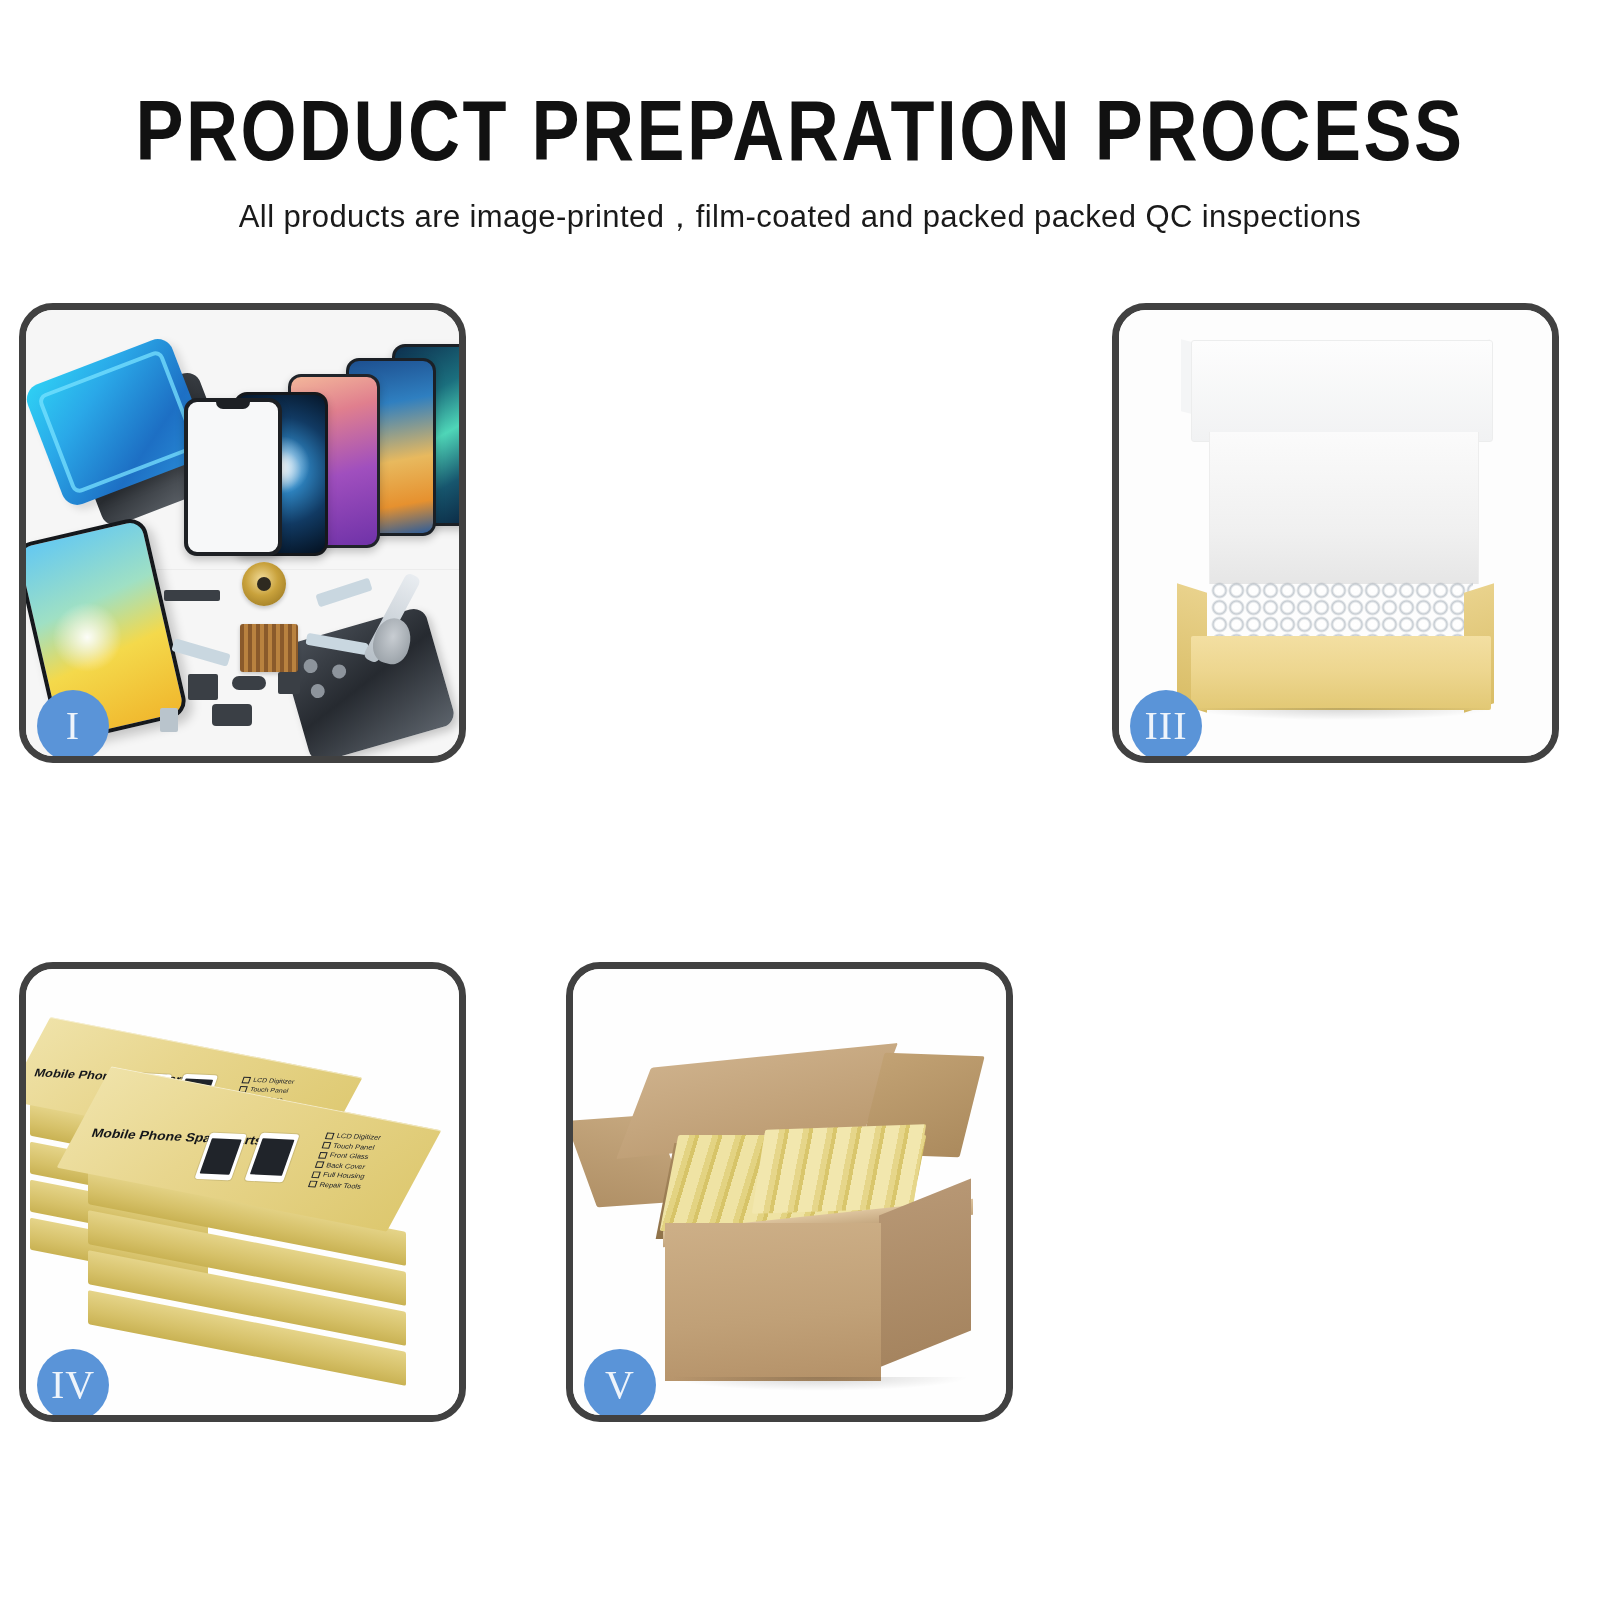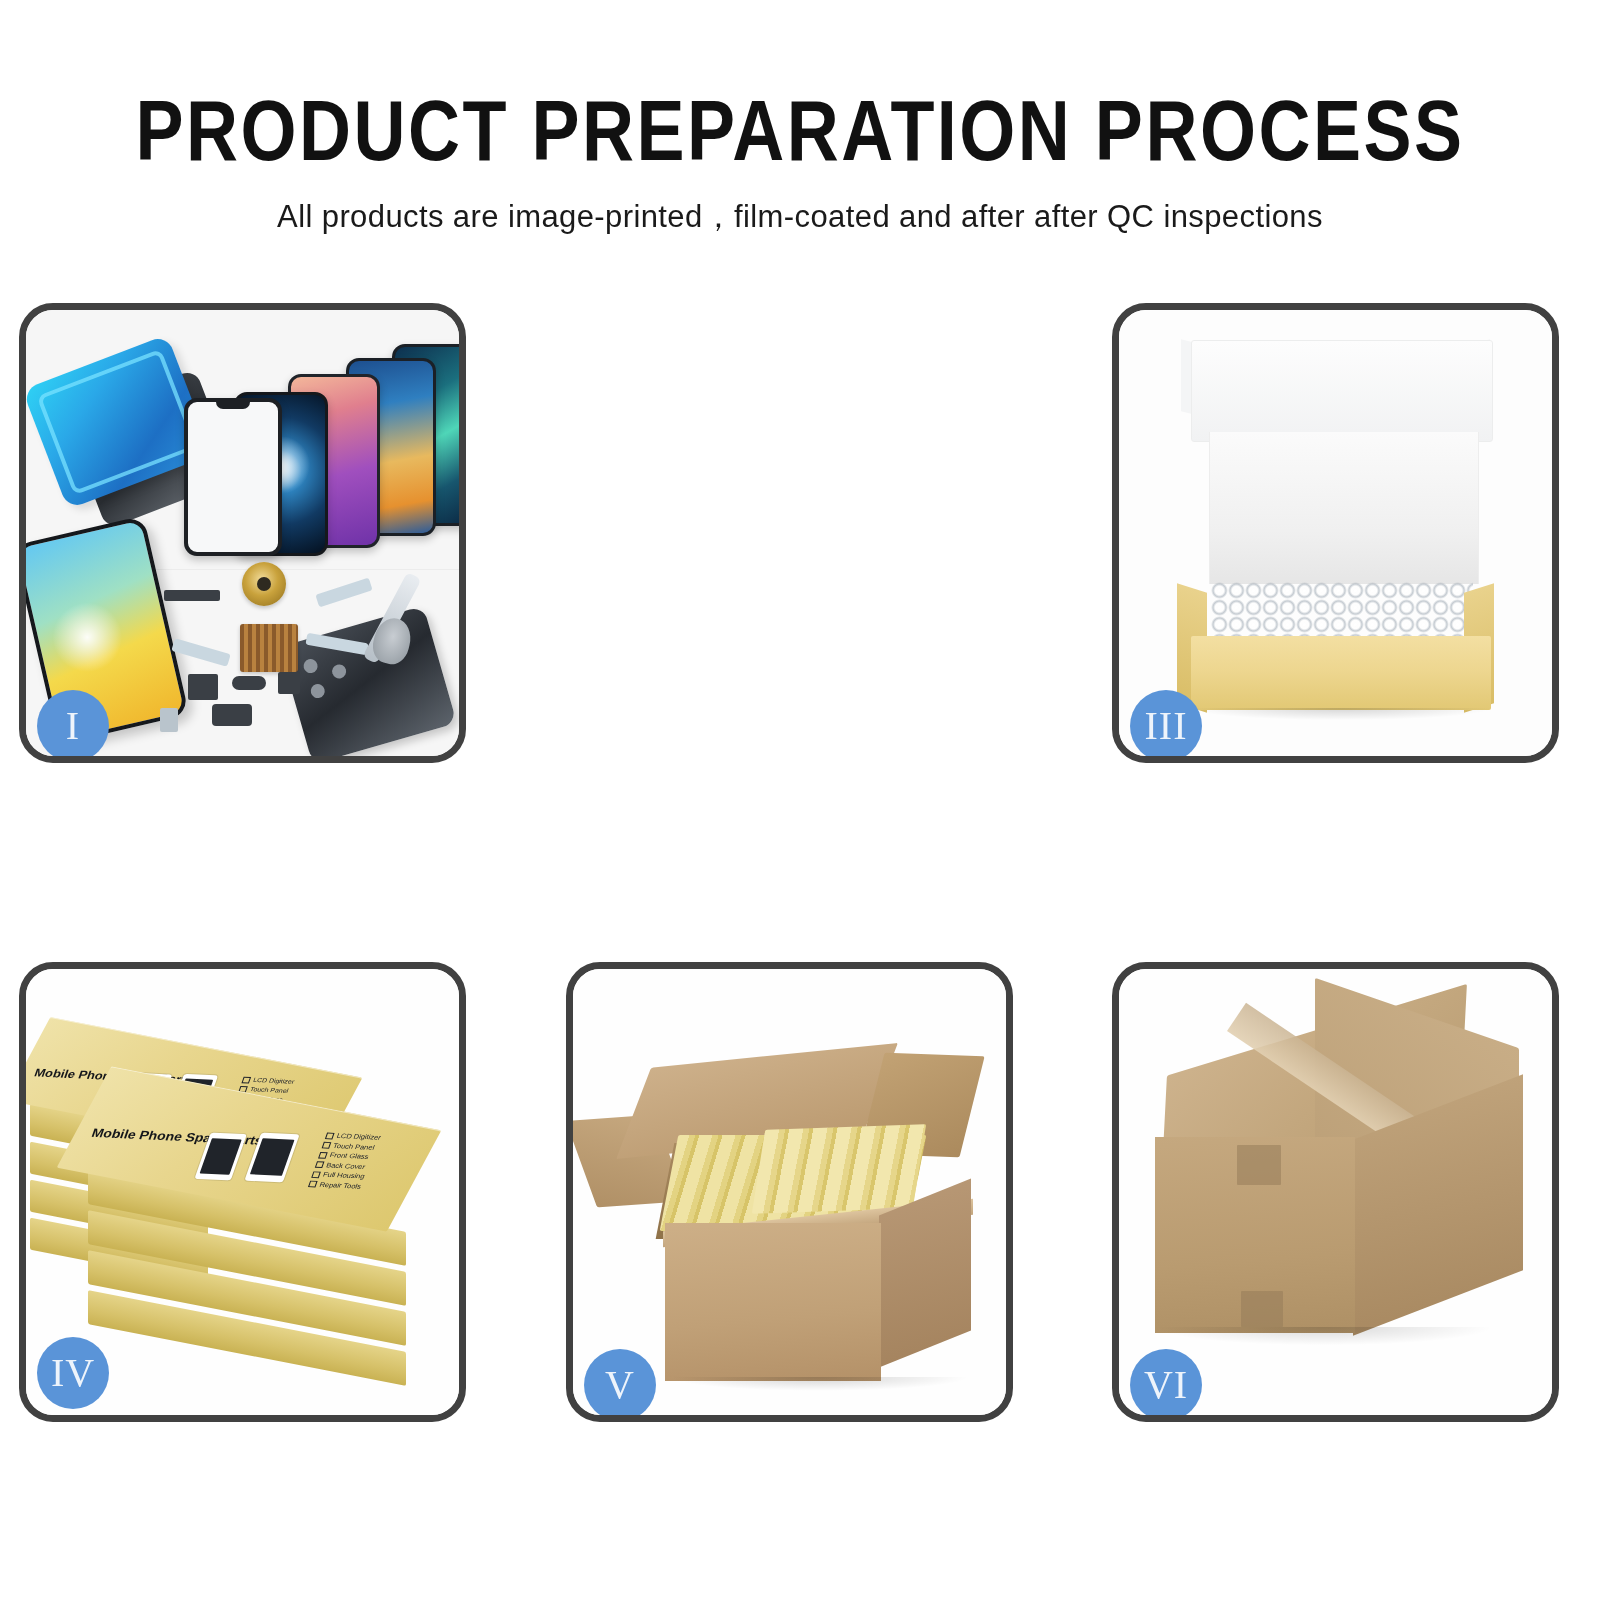--- a/index.html
+++ b/index.html
@@ -334,21 +334,21 @@
   .s-shadow{position:absolute;left:40px;top:358px;width:330px;height:18px;
     background:radial-gradient(ellipse at 50% 0%,rgba(0,0,0,.15),rgba(0,0,0,0) 72%);}
 </style>
 </head>
 <body>
 
 <div class="page">
 
   <div class="header">
     <div class="title">PRODUCT PREPARATION PROCESS</div>
-    <div class="subtitle">All products are image-printed，film-coated and after after QC inspections</div>
+    <div class="subtitle">All products are image-printed，film-coated and packed packed QC inspections</div>
   </div>
 
   <div class="grid">
 
     <div class="panel p1">
       <div class="scene">
         <div class="p1bg"></div>
 
         <div class="adh-frame"></div>
         <div class="adh"></div>
@@ -442,50 +442,35 @@
               <span>LCD Digitizer</span>
               <span>Touch Panel</span>
               <span>Front Glass</span>
               <span>Back Cover</span>
               <span>Full Housing</span>
               <span>Repair Tools</span>
             </div>
           </div>
         </div>
       </div>
-      <div class="badge b4" style="left:11px;top:368px;">IV</div>
+      <div class="badge b4" style="left:11px;top:380px;">IV</div>
     </div>
 
     <div class="panel p5">
       <div class="scene">
         <div class="c-bg"></div>
         <div class="cf-left"></div>
         <div class="cf-back"></div>
         <div class="cf-right"></div>
         <div class="c-inner"></div>
         <div class="c-goods"></div>
         <div class="c-goods2"></div>
         <div class="c-lip"></div>
         <div class="c-side"></div>
         <div class="c-front"></div>
         <div class="c-shadow"></div>
       </div>
       <div class="badge b5" style="left:11px;top:380px;">V</div>
     </div>
 
-    <div class="panel p6">
-      <div class="scene">
-        <div class="s-bg"></div>
-        <div class="s-sheet"></div>
-        <div class="s-top"></div>
-        <div class="s-top2"></div>
-        <div class="s-tape"></div>
-        <div class="s-right"></div>
-        <div class="s-front"></div>
-        <div class="s-tab s-tab1"></div>
-        <div class="s-tab s-tab2"></div>
-        <div class="s-shadow"></div>
-      </div>
-      <div class="badge b6" style="left:11px;top:380px;">VI</div>
-    </div>
 
   </div>
 </div>
 
 </body></html>

